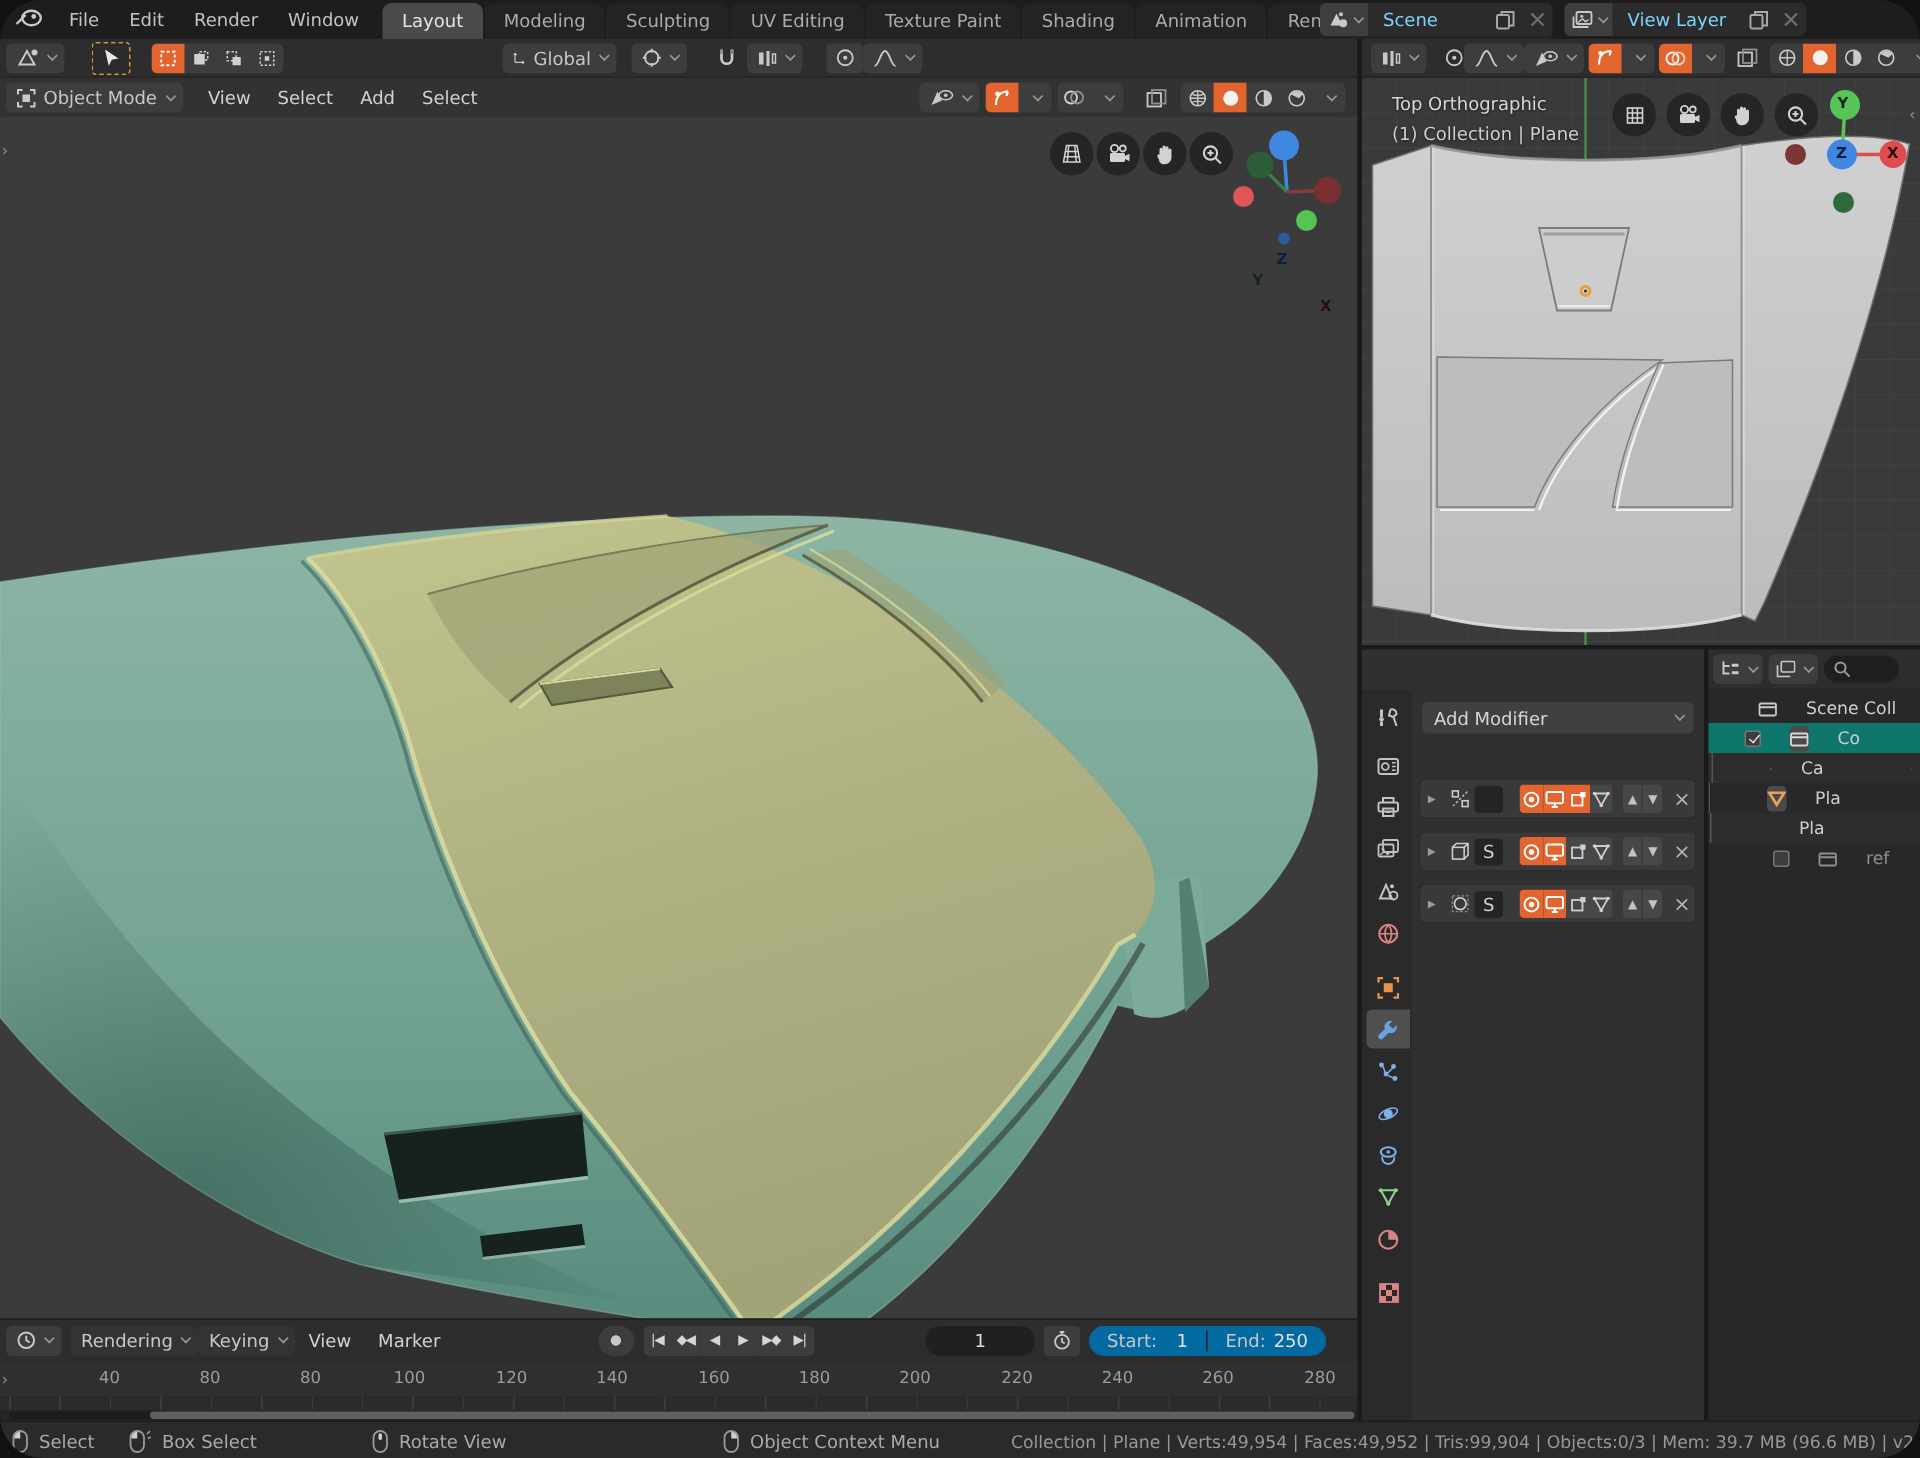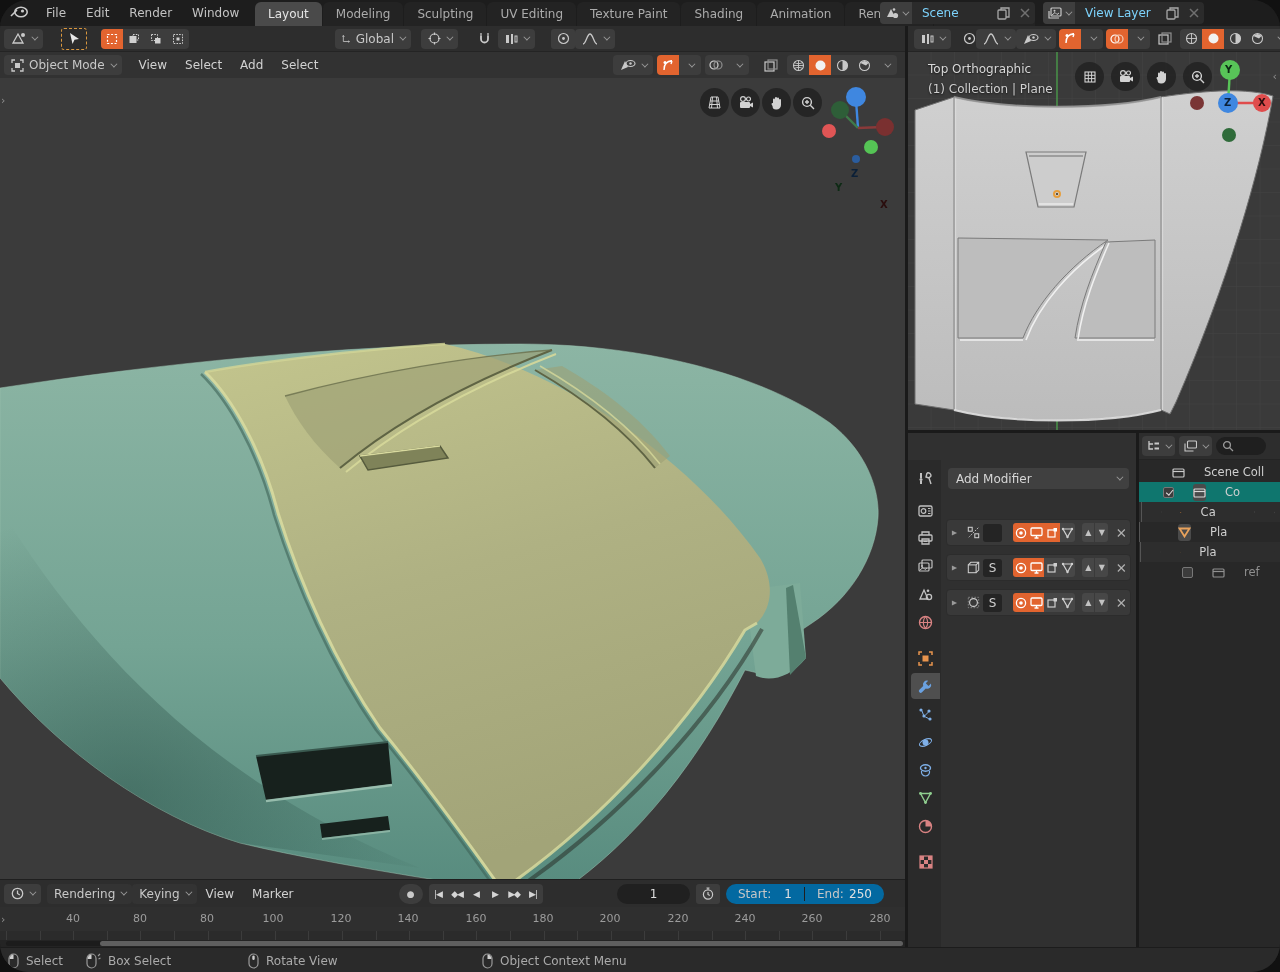--- a/index.html
+++ b/index.html
@@ -1100,15 +1100,16 @@
       </svg>
       <span>Rotate View</span>
     </div>
     <div class="hint" style="left:482px;">
       <svg width="11" height="16" viewBox="0 0 11 16">
         <rect x="1" y="1" width="9" height="14" rx="4.5" fill="none" stroke="#9a9a9a" stroke-width="1.2"></rect>
         <path d="M5.5,1.5 A4,4 0 0 1 9.4,6 L5.5,6 Z" fill="#cfcfcf"></path>
       </svg>
       <span>Object Context Menu</span>
     </div>
+    <div id="stats">Collection | Plane | Verts:49,954 | Faces:49,952 | Tris:99,904 | Objects:0/3 | Mem: 39.7 MB (96.6 MB) | v2</div>
   </div>
 
 </div>
 
 </body></html>

